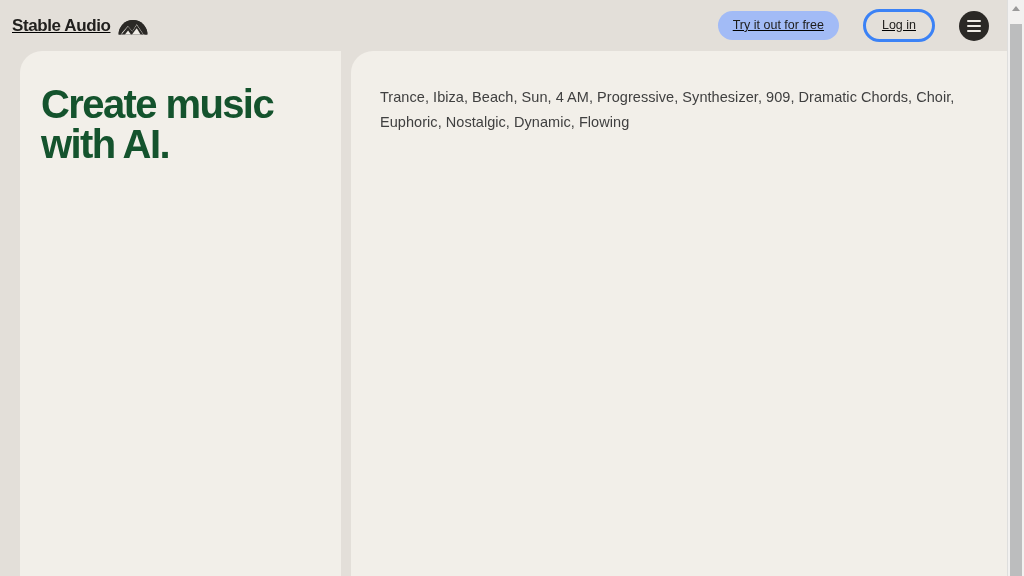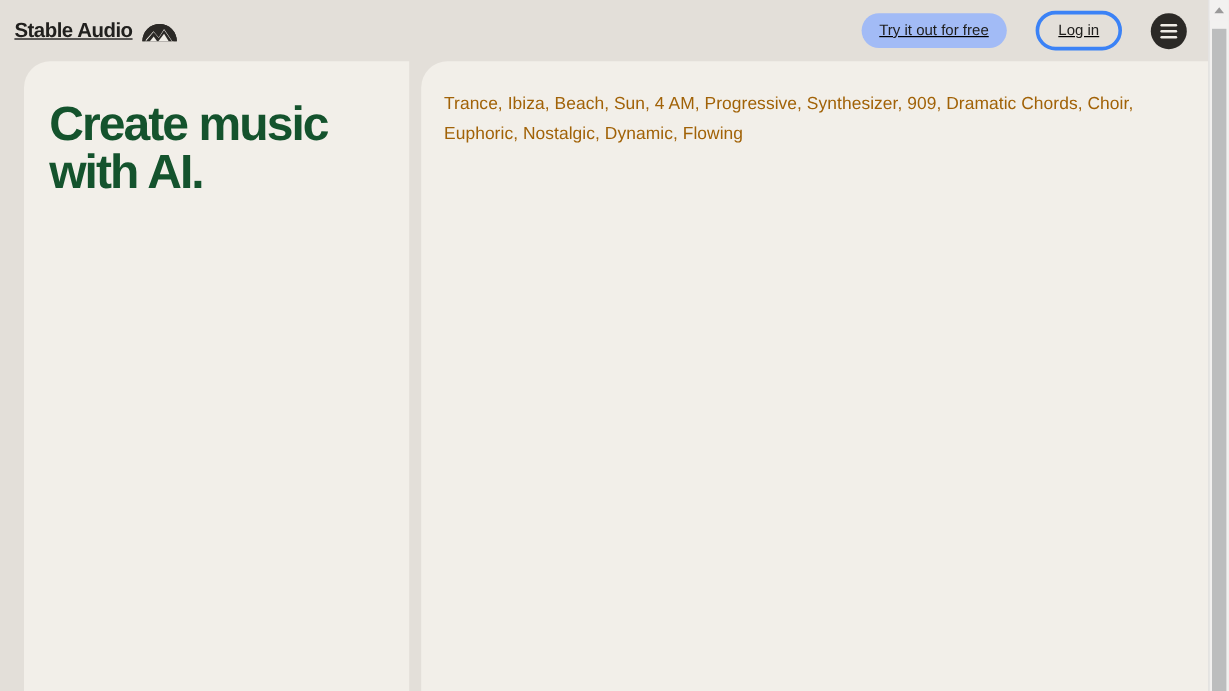--- a/index.html
+++ b/index.html
@@ -158,24 +158,24 @@
     margin: 1px;
     font-size: 40px;
     line-height: 1.0;
     font-weight: bold;
     letter-spacing: -1.6px;
     color: #14532d;
     white-space: pre-line;
   }
 
   .tag-line {
-    margin: 0;
+    margin: 10px;
     font-size: 14.5px;
     line-height: 1.72;
-    color: #a16207;
+    color: #404040;
     letter-spacing: 0.05px;
   }
 
   
   .scrollbar {
     position: absolute;
     right: 0;
     top: 0;
     width: 17px;
     height: 576px;

